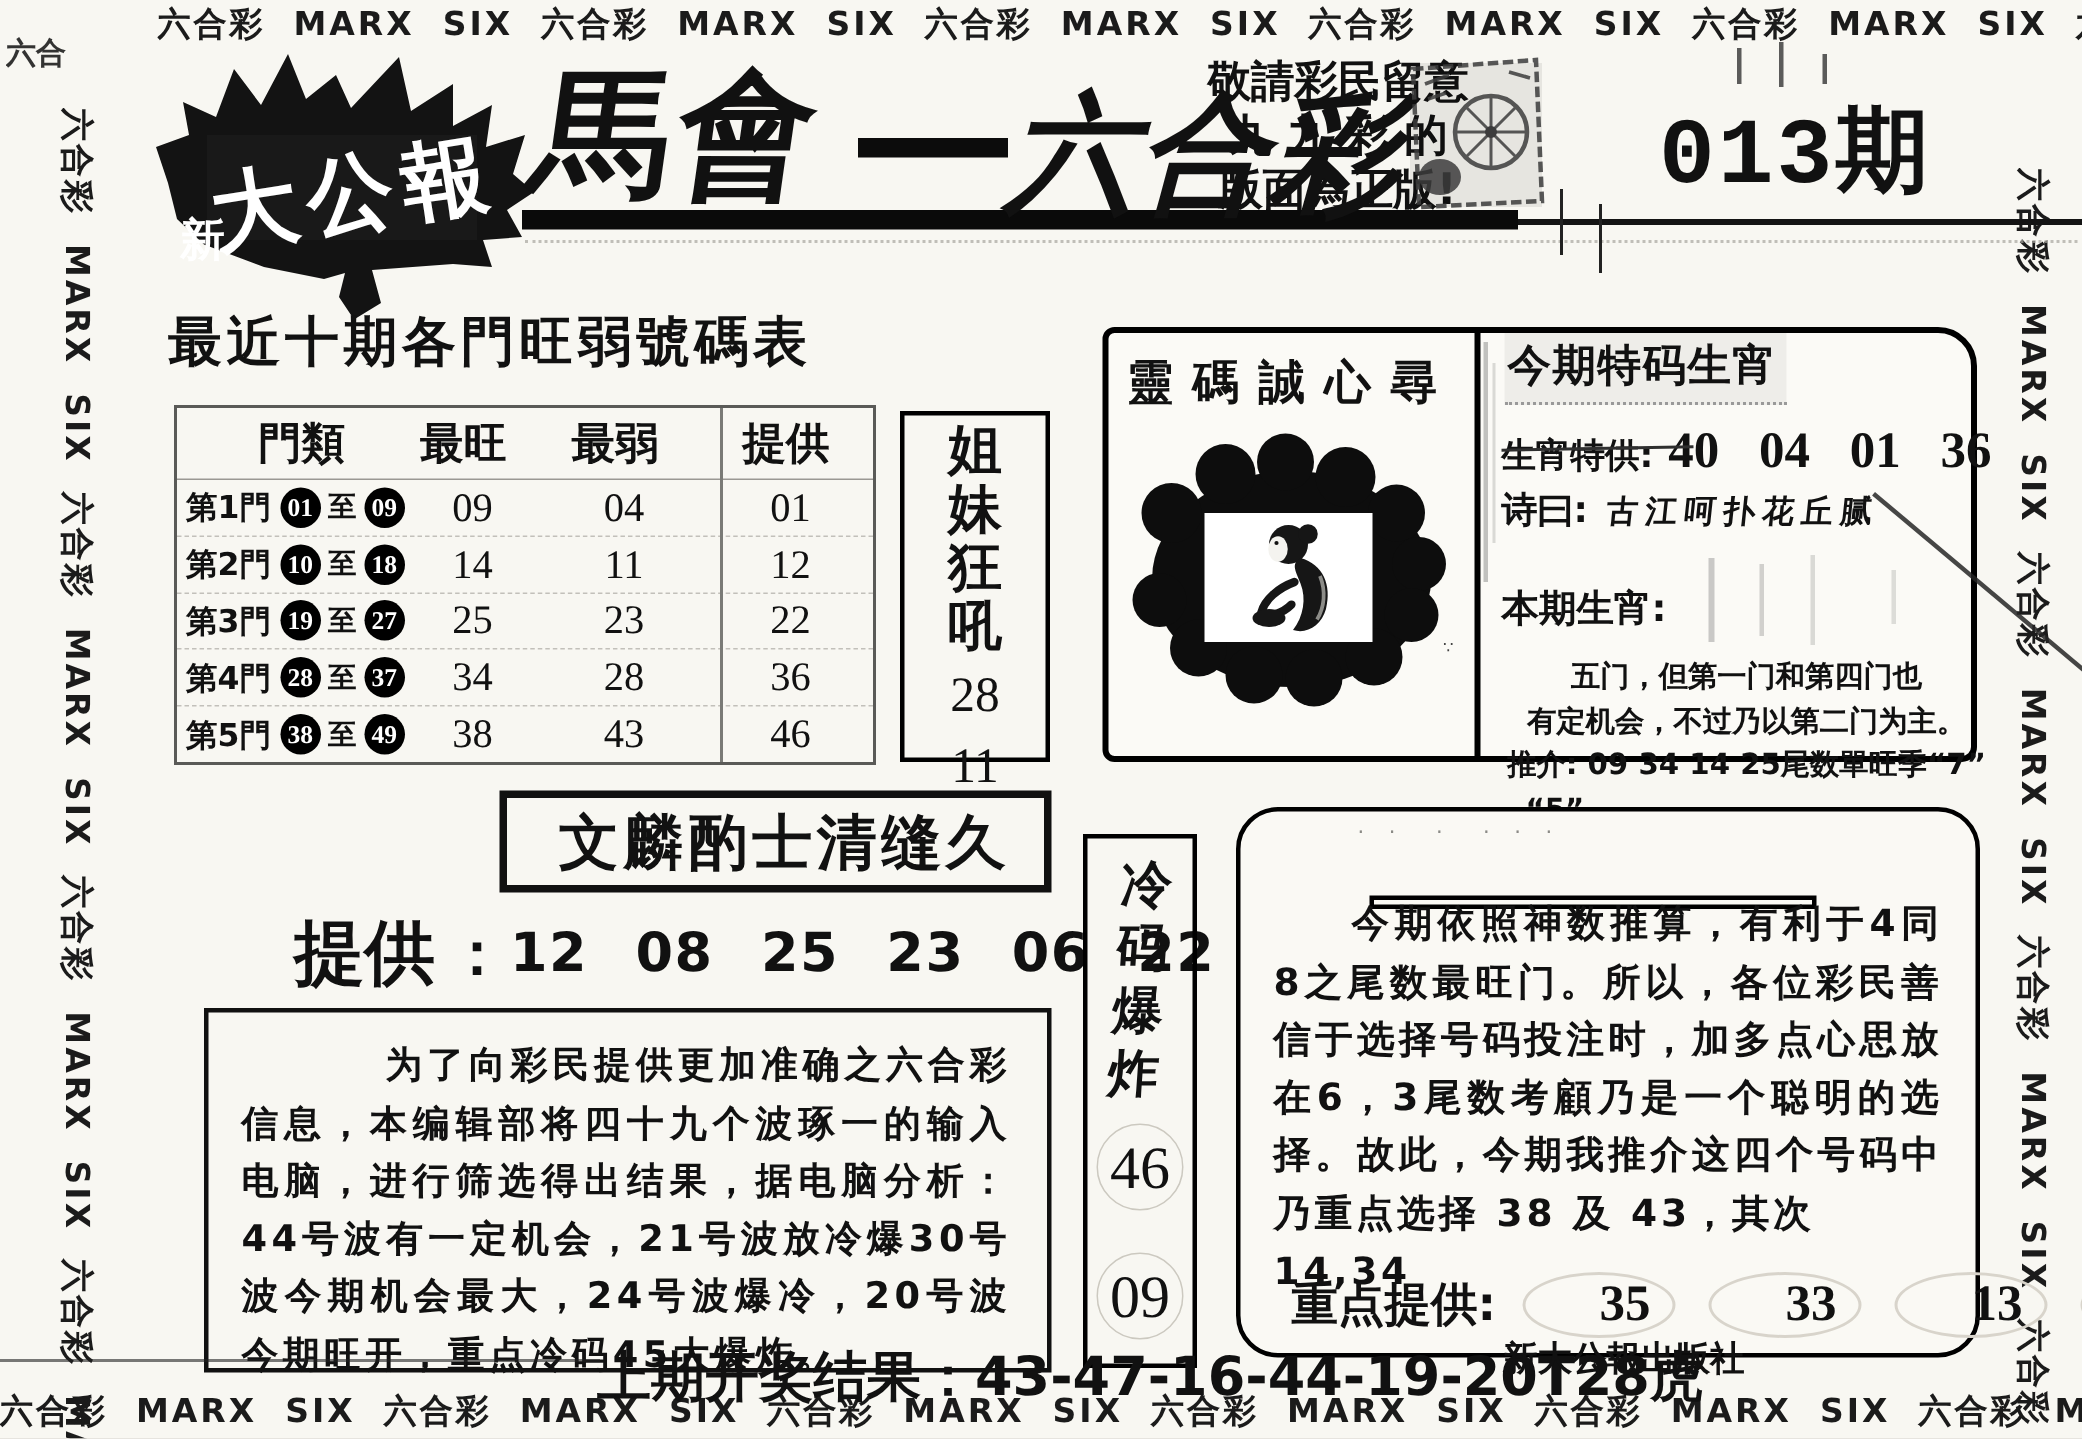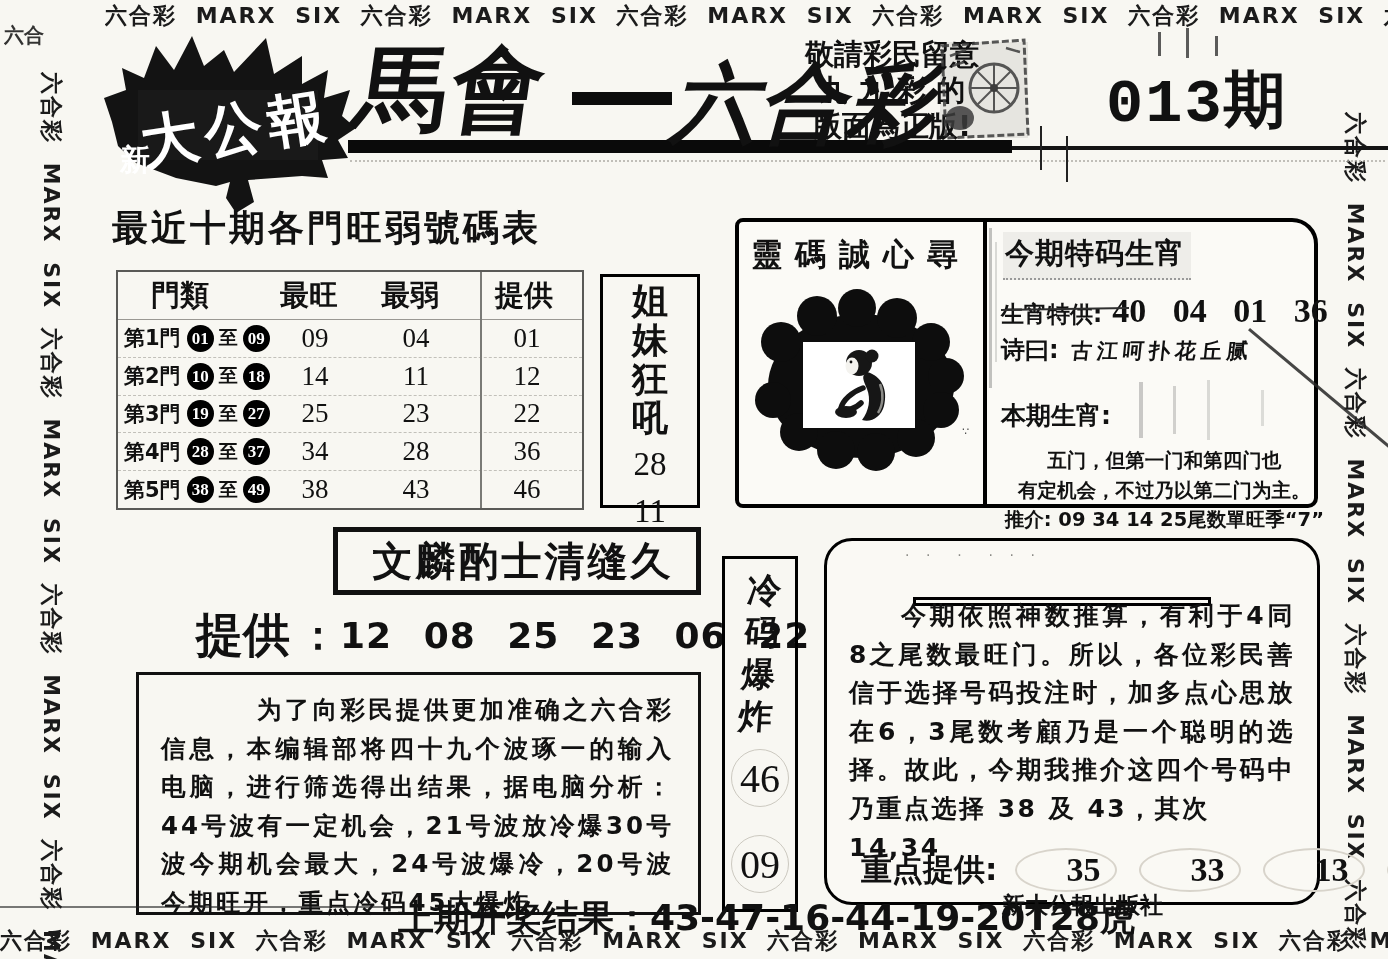--- a/index.html
+++ b/index.html
@@ -32,21 +32,21 @@
   .tickcross{width:2px;background:#222;}
 
   
   .table-title{left:112px;top:204px;font-size:36px;font-weight:800;letter-spacing:3px;}
   .gate-table{left:116px;top:270px;width:464px;height:236px;border:2px solid #5a5a57;display:flex;flex-direction:column;}
   .gate-vline{position:absolute;left:362px;top:0;bottom:0;width:2px;background:#7a7a76;}
   .t-head{display:flex;align-items:center;height:47px;border-bottom:1px solid #9a9893;font-size:29px;font-weight:700;}
   .t-row{display:flex;align-items:center;flex:1;border-top:1px dashed #c2c0ba;}
   .t-row:first-of-type{border-top:none;}
   .c-gate{width:146px;display:flex;align-items:center;padding-left:6px;}
-  .h-gate{width:146px;padding-left:33px;box-sizing:border-box;}
+  .h-gate{width:146px;padding-left:54px;box-sizing:border-box;}
   .c-hot{width:90px;text-align:center;}
   .c-weak{width:112px;text-align:center;}
   .c-offer{flex:1;text-align:center;}
   .gate-label{font-size:21px;font-weight:700;margin-right:6px;white-space:nowrap;}
   .circle-num{display:inline-block;width:27px;height:27px;border-radius:50%;background:#000;color:#fff;
               font-size:17px;font-weight:700;line-height:27px;text-align:center;font-family:"Liberation Serif",serif;}
   .zhi{font-size:19px;font-weight:700;margin:0 5px;}
   .t-num{font-size:27px;font-family:"Liberation Serif",serif;}
 
   
@@ -56,21 +56,21 @@
   .sisters .big-num{font-size:33px;font-family:"Liberation Serif",serif;}
   .sisters .n1{margin-top:9px;}
   .sisters .n2{margin-top:10px;}
 
   
   .zodiac{left:735px;top:218px;width:583px;height:290px;border:4px solid #000;box-sizing:border-box;
           border-radius:8px 26px 10px 8px;display:flex;background:#fbfaf6;}
   .z-left{width:272px;border-right:4px solid #000;position:relative;text-align:center;}
   .z-title{margin-top:12px;font-size:31px;font-weight:600;letter-spacing:13px;font-family:"Liberation Serif",serif;white-space:nowrap;}
   .z-marks{position:absolute;right:14px;bottom:66px;font-size:11px;color:#444;}
-  .z-right{flex:1;position:relative;padding:10px 12px 0 14px;}
+  .z-right{flex:1;position:relative;padding:0 12px 0 14px;}
   .z-header{display:inline-block;font-size:29px;font-weight:800;letter-spacing:1px;background:rgba(0,0,0,0.05);
             border-bottom:2px dotted #999;padding:2px 6px 4px 2px;margin-left:2px;}
   .smudge{position:absolute;background:#555;}
   .z-line{display:flex;align-items:baseline;white-space:nowrap;}
   .supply{margin-top:12px;position:relative;}
   .supply .lbl{font-size:23px;font-weight:700;}
   .supply .nums{font-size:34px;font-weight:700;font-family:Liberation Serif, serif;word-spacing:18px;margin-left:10px;}
   .strike{position:absolute;left:0px;top:16px;width:128px;height:2px;background:#2f2f2f;transform:rotate(-1deg);}
   .poem{margin-top:4px;}
   .poem .lbl{font-size:24px;font-weight:700;}

